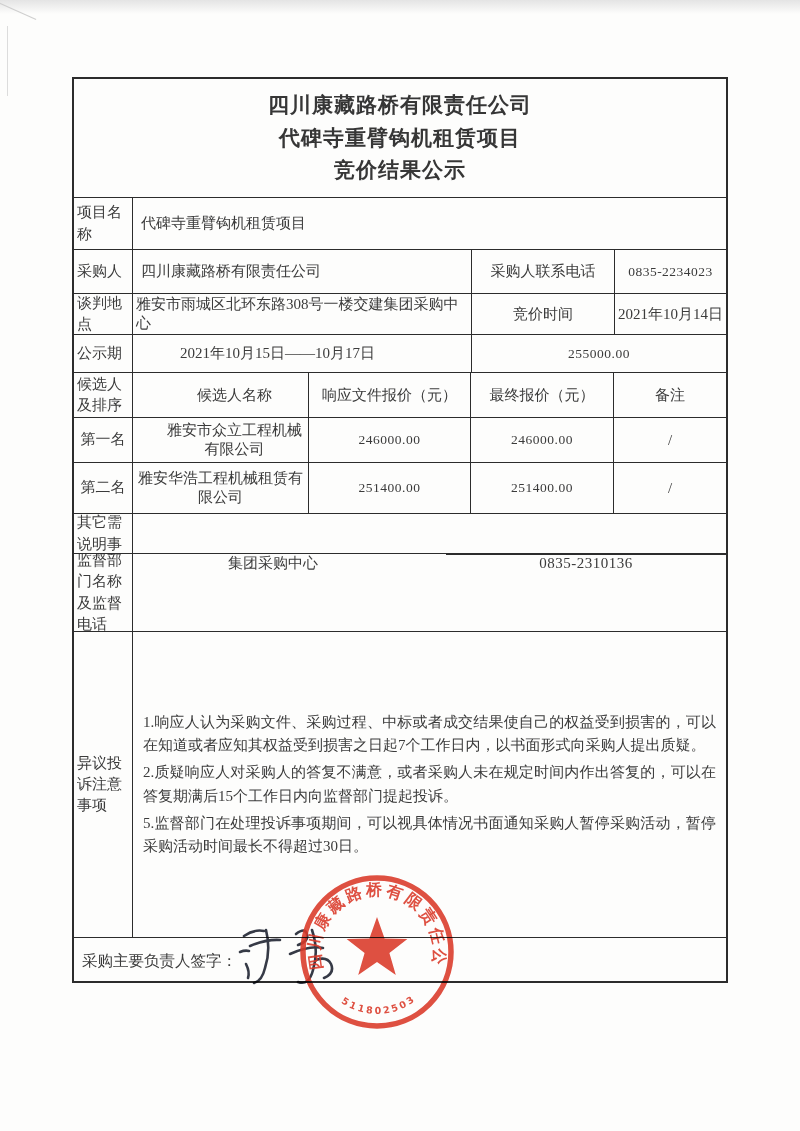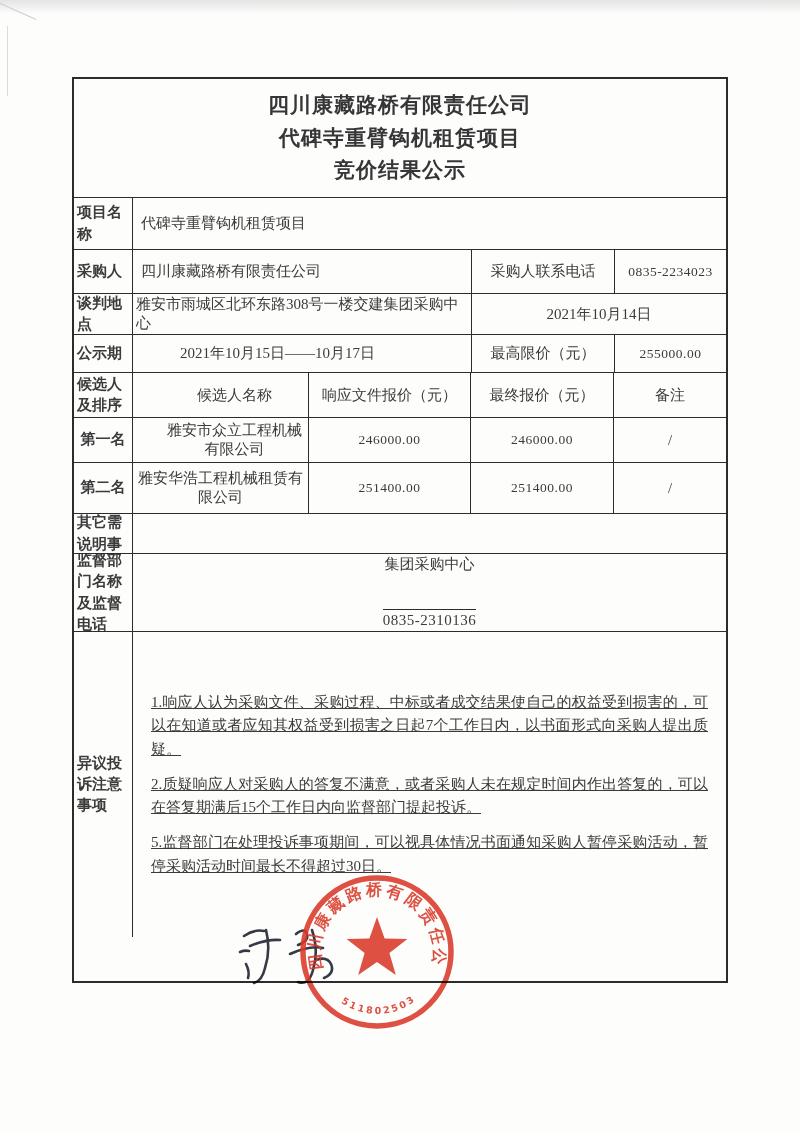--- a/index.html
+++ b/index.html
@@ -14,48 +14,48 @@
     background:linear-gradient(#e4e4e4,rgba(255,255,255,0));}
   .scan-corner{position:absolute;left:-6px;top:10px;width:44px;height:1px;
     background:#cfcfcf;transform:rotate(24deg);}
   .scan-left{position:absolute;left:7px;top:26px;width:1px;height:70px;background:#dcdcdc;}
 
   .doc{position:absolute;left:72px;top:77px;width:656px;height:906px;
     border:2px solid #2c2c2c;box-sizing:border-box;background:transparent;}
   .t-row{display:flex;box-sizing:border-box;border-top:1.5px solid #2c2c2c;overflow:hidden;}
   .t-row:first-child{border-top:none;}
   .cell{box-sizing:border-box;border-left:1.5px solid #2c2c2c;display:flex;align-items:center;overflow:hidden;}
-  .cell:first-child{border-left:none;font-weight:bold;}
+  .cell:first-child{border-left:none;}
   .col-a{width:58px;flex:0 0 auto;padding:0 3px;line-height:1.42;}
   .col-b{width:176px;flex:0 0 auto;padding-left:28px;}
   .col-c{width:162px;flex:0 0 auto;}
   .col-d{width:143px;flex:0 0 auto;}
   .grow{flex:1 1 auto;}
   .ctr{justify-content:center;text-align:center;}
   .pad{padding:2px 8px;}
   .fs{font-size:15px;}
   .num{font-size:13.5px;letter-spacing:.5px;}
 
   .title-row{height:118px;align-items:center;justify-content:center;}
   .title-block{width:100%;text-align:center;
     font-family:"DejaVu Sans","Liberation Sans",sans-serif;
     font-size:21px;font-weight:600;color:#363636;line-height:1.55;letter-spacing:1px;}
 
   .r1{height:52px;} .r2{height:44px;} .r3{height:41px;} .r4{height:38px;}
   .r5{height:45px;} .r6{height:45px;} .r7{height:51px;} .r8{height:40px;justify-content:flex-end;}
   .r9{height:78px;} .r10{height:306px;} .r11{height:48px;}
 
-  .sub-stack{flex-direction:column;align-items:center;padding:0;gap:33px;}
+  .sub-stack{flex-direction:row;align-items:flex-start;padding:0;gap:33px;}
   .sub-cell{flex:1 1 50%;display:flex;align-items:center;justify-content:center;
     box-sizing:border-box;text-align:center;}
   .sub-cell + .sub-cell{border-top:1.5px solid #2c2c2c;}
 
   .objection-cell{align-items:center;}
   .objection-text{padding:8px 6px 8px 6px;line-height:1.55;font-size:15px;text-align:justify;}
-  .objection-text p{margin:12px;text-decoration:underline;}
+  .objection-text p{margin:4px;}
 
   .sig-row{height:48px;}
   .sig-cell{padding-left:8px;font-size:15.5px;}
 
   .overlay{position:absolute;left:200px;top:840px;width:300px;height:220px;pointer-events:none;}
   .seal-svg{mix-blend-mode:multiply;}
 </style>
 </head>
 <body>
 
@@ -81,27 +81,27 @@
   <div class="t-row r2 fs">
     <div class="cell col-a">采购人</div>
     <div class="cell pad" style="width:339px;flex:0 0 auto;">四川康藏路桥有限责任公司</div>
     <div class="cell col-d ctr">采购人联系电话</div>
     <div class="cell grow ctr num">0835-2234023</div>
   </div>
 
   <div class="t-row r3 fs">
     <div class="cell col-a">谈判地点</div>
     <div class="cell" style="width:339px;flex:0 0 auto;padding:2px 3px;">雅安市雨城区北环东路308号一楼交建集团采购中心</div>
+    <div class="cell col-d ctr">竞价时间</div>
     <div class="cell grow ctr">2021年10月14日</div>
   </div>
 
   <div class="t-row r4 fs">
     <div class="cell col-a">公示期</div>
     <div class="cell pad" style="width:339px;flex:0 0 auto;padding-left:47px;">2021年10月15日——10月17日</div>
-    <div class="cell col-d ctr">最高限价（元）</div>
     <div class="cell grow ctr num">255000.00</div>
   </div>
 
   <div class="t-row r5 fs">
     <div class="cell col-a">候选人及排序</div>
     <div class="cell col-b ctr">候选人名称</div>
     <div class="cell col-c ctr">响应文件报价（元）</div>
     <div class="cell col-d ctr">最终报价（元）</div>
     <div class="cell grow ctr">备注</div>
   </div>
@@ -139,20 +139,23 @@
     <div class="cell col-a">异议投诉注意事项</div>
     <div class="cell grow objection-cell">
       <div class="objection-text">
         <p>1.响应人认为采购文件、采购过程、中标或者成交结果使自己的权益受到损害的，可以在知道或者应知其权益受到损害之日起7个工作日内，以书面形式向采购人提出质疑。</p>
         <p>2.质疑响应人对采购人的答复不满意，或者采购人未在规定时间内作出答复的，可以在答复期满后15个工作日内向监督部门提起投诉。</p>
         <p>5.监督部门在处理投诉事项期间，可以视具体情况书面通知采购人暂停采购活动，暂停采购活动时间最长不得超过30日。</p>
       </div>
     </div>
   </div>
 
+  <div class="t-row r11 sig-row">
+    <div class="cell grow sig-cell">采购主要负责人签字：</div>
+  </div>
 
 </div>
 
 <svg class="overlay seal-svg" viewBox="0 0 300 220">
   <defs>
     <path id="arcName" d="M123.4,131.5 A57,57 0 1 1 230.6,131.5" fill="none"></path>
     <path id="arcNum" d="M139.7,161.5 A62,62 0 0 0 214.3,161.5" fill="none"></path>
   </defs>
 
   <g stroke="#252a38" stroke-width="2.6" fill="none" stroke-linecap="round" stroke-linejoin="round" opacity="0.92">

